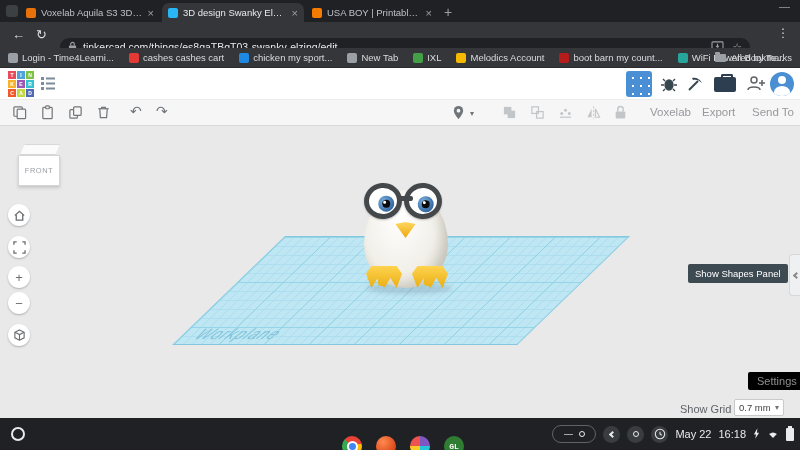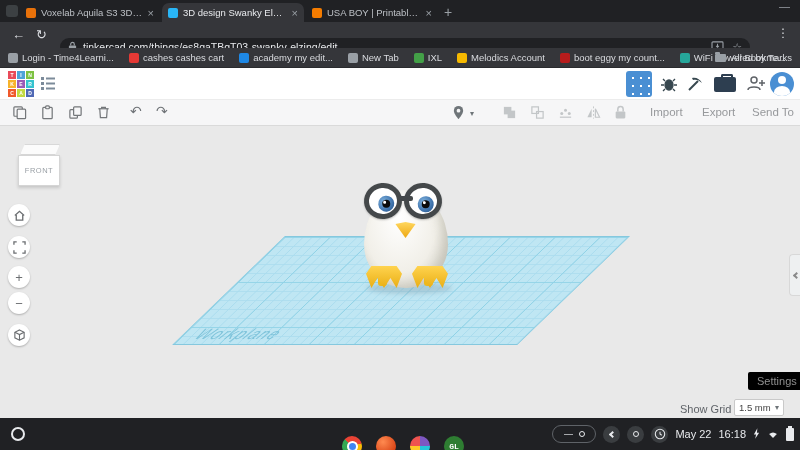--- a/index.html
+++ b/index.html
@@ -164,37 +164,37 @@
     <span class="bm">
         <span class="bm-ic" style="background: rgb(154, 160, 166);"></span>
         <span>Login - Time4Learni...</span>
       </span>
     <span class="bm">
         <span class="bm-ic" style="background: rgb(229, 57, 53);"></span>
         <span>cashes cashes cart</span>
       </span>
     <span class="bm">
         <span class="bm-ic" style="background: rgb(30, 136, 229);"></span>
-        <span>academy my edit...</span>
+        <span>chicken my sport...</span>
       </span>
     <span class="bm">
         <span class="bm-ic" style="background: rgb(154, 160, 166);"></span>
         <span>New Tab</span>
       </span>
     <span class="bm">
         <span class="bm-ic" style="background: rgb(67, 160, 71);"></span>
         <span>IXL</span>
       </span>
     <span class="bm">
         <span class="bm-ic" style="background: rgb(246, 185, 0);"></span>
         <span>Melodics Account</span>
       </span>
     <span class="bm">
         <span class="bm-ic" style="background: rgb(183, 28, 28);"></span>
-        <span>boot eggy my count...</span>
+        <span>boot barn my count...</span>
       </span>
     <span class="bm">
         <span class="bm-ic" style="background: rgb(38, 166, 154);"></span>
         <span>WiFi Powered by Te...</span>
       </span>
     <span class="allbm">
         <span class="folder"></span>
         <span>All Bookmarks</span>
       </span>
   </div>
@@ -309,21 +309,21 @@
           <path d="M8 1.5v13" stroke="#c3c6c8" stroke-width="1" stroke-dasharray="2 2"></path>
         </svg>
     </span>
     <span class="tb-ic" style="left:614px;">
       <svg width="13" height="15" viewBox="0 0 12 14">
           <rect x="1.5" y="6" width="9" height="6.5" rx="1" fill="#c3c6c8"></rect>
           <path d="M3.5 6V4a2.5 2.5 0 0 1 5 0V6" fill="none" stroke="#c3c6c8" stroke-width="1.4"></path>
         </svg>
     </span>
 
-    <span class="tb-text" style="left:650px;">Import</span>
+    <span class="tb-text" style="left:650px;">Voxelab</span>
     <span class="tb-text" style="left:702px;">Export</span>
     <span class="tb-text" style="left:752px;">Send To</span>
   </div>
 
   <div class="canvas">
 
     <div class="workplane">
       <span class="wp-label">Workplane</span>
     </div>
 
@@ -368,27 +368,28 @@
     <div class="eye" style="left:404px;top:57px;transform:rotate(5deg);">
       <div class="iris">
           <div class="pupil">
             <div class="glint"></div>
           </div>
         </div>
     </div>
     <div class="bridge"></div>
     <div class="beak"></div>
 
+    <div class="shapes-tip">Show Shapes Panel</div>
     <div class="edge-handle">
         <span class="chev-left"></span>
       </div>
     <div class="settings-btn">Settings</div>
     <div class="snap-label">Show Grid</div>
     <div class="snap-select">
-      <span>1.5 mm</span>
+      <span>0.7 mm</span>
       <span class="caret-down">▾</span>
     </div>
   </div>
 
   <div class="taskbar">
     <div class="launcher"></div>
     <div class="appicon chrome-ic" style="left:342px;"></div>
     <div class="appicon app-orange" style="left:376px;"></div>
     <div class="appicon app-multi" style="left:410px;"></div>
     <div class="appicon app-gl" style="left:444px;">GL</div>

